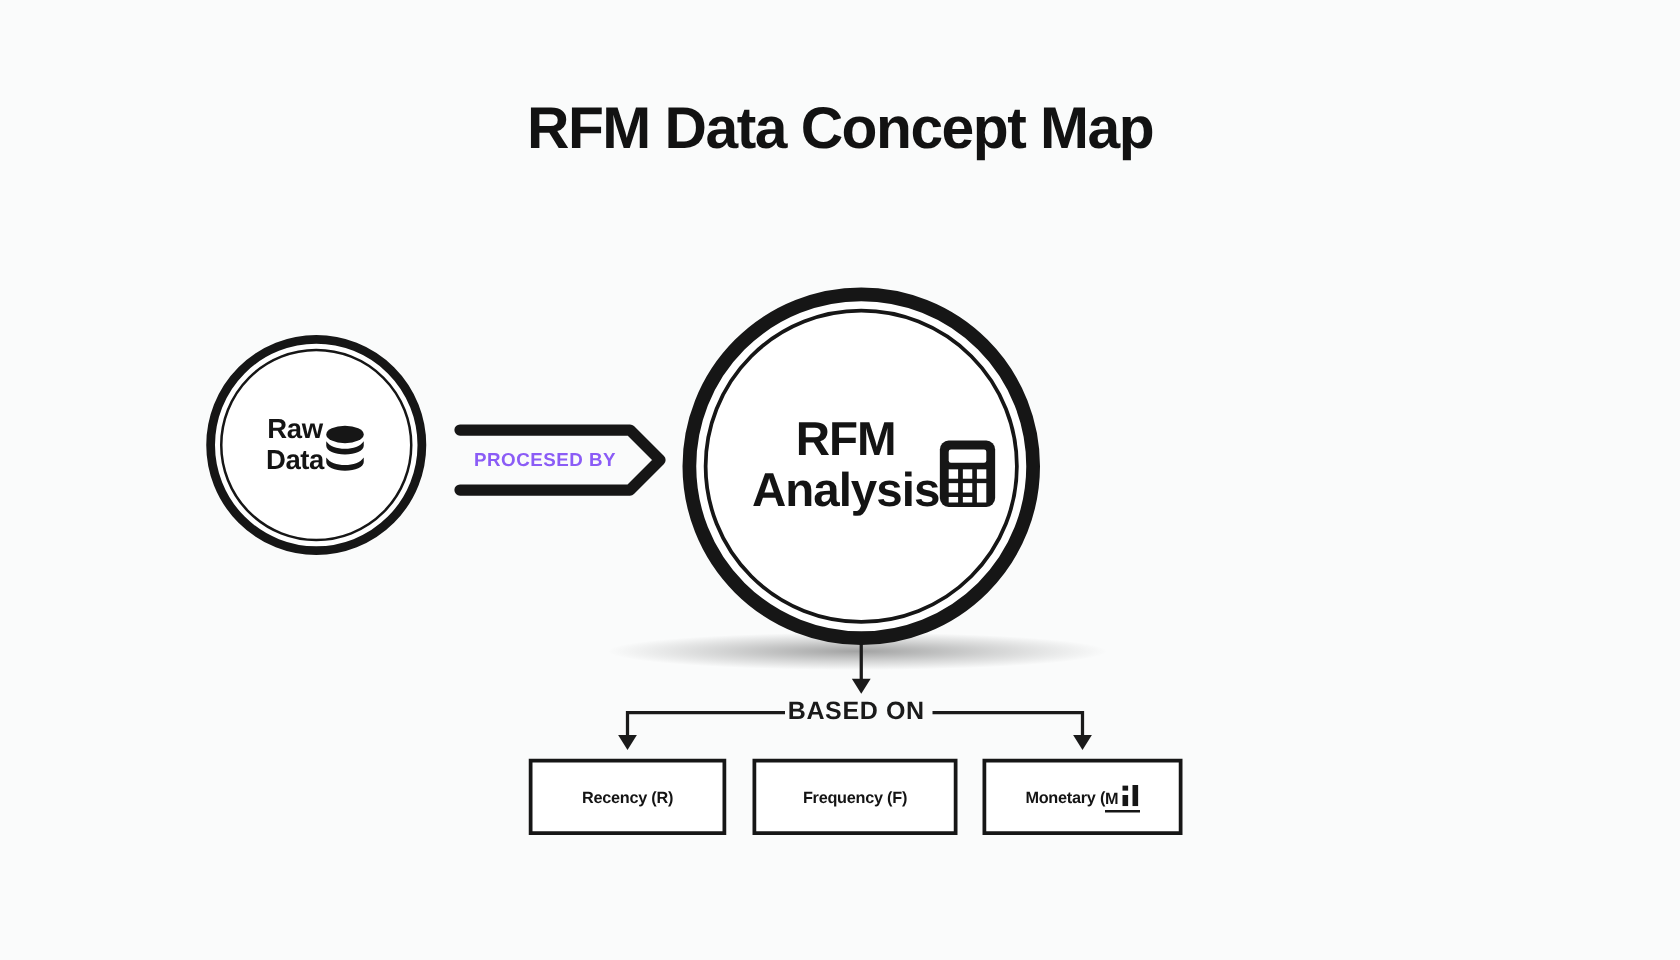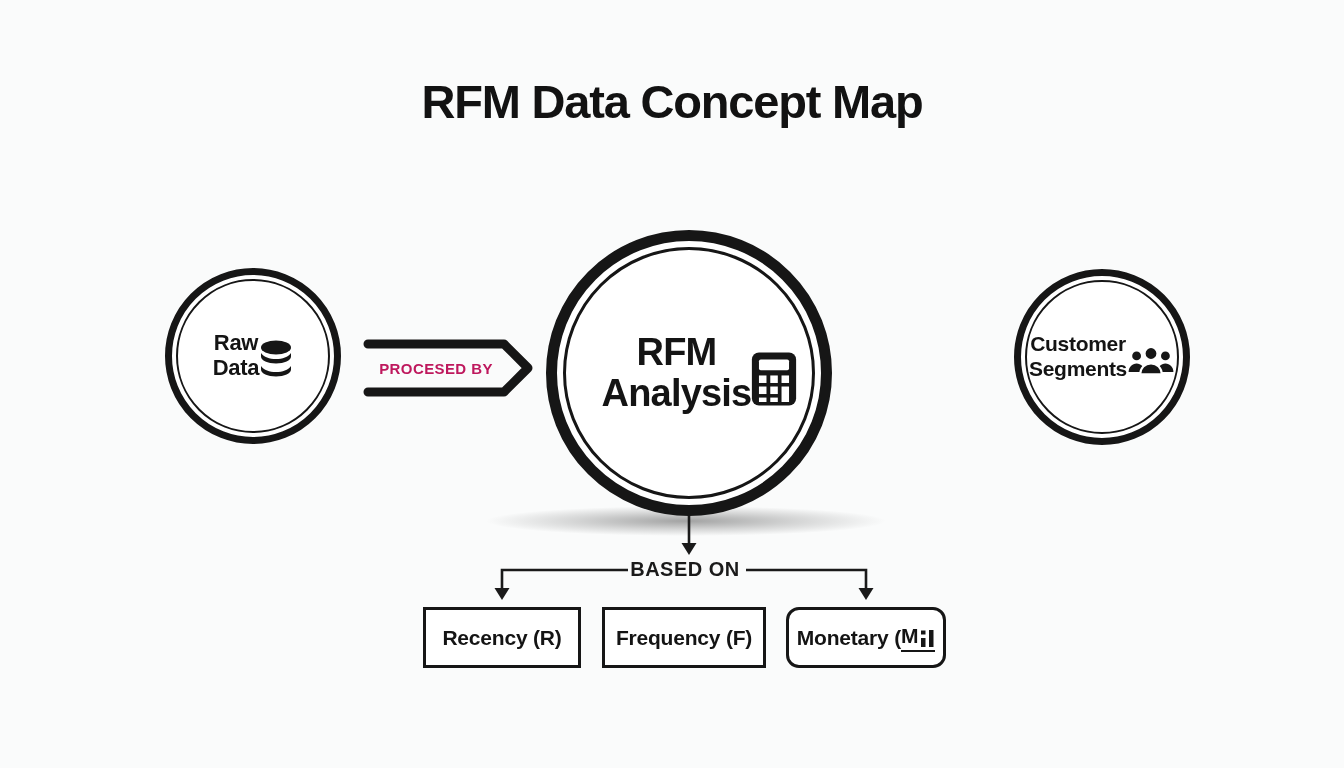--- a/index.html
+++ b/index.html
@@ -35,41 +35,41 @@
   .node-mid   .node-label{font-size:38px;line-height:1.08;letter-spacing:-0.8px;margin-left:21px;}
   .node-right .node-label{font-size:21px;line-height:1.18;letter-spacing:-0.3px;}
   .node-icon{margin-top:9px;flex:0 0 auto;}
   .node-mid .node-icon{margin-top:12px;}
 
   
   .edge{position:absolute;z-index:2;}
   .edge svg{position:absolute;left:0;top:0;}
   .edge-label{
     position:absolute;top:0;bottom:0;display:flex;align-items:center;justify-content:center;
-    font-size:15px;font-weight:700;letter-spacing:0.4px;color:#be185d;
+    font-size:15px;font-weight:700;letter-spacing:0.4px;color:#8b5cf6;
   }
   .edge-1{left:356px;top:335px;width:182px;height:66px;}
   .edge-1 .edge-label{left:4px;right:26px;}
   .edge-2{left:844px;top:335px;width:164px;height:66px;}
   .edge-2 .edge-label{left:2px;right:22px;}
 
   .based-on{
     position:absolute;left:620px;top:558px;width:130px;z-index:2;text-align:center;
     font-size:20px;font-weight:700;letter-spacing:0.5px;color:#1a1a1a;
   }
 
   
   .factor{
     position:absolute;z-index:2;height:61px;background:#ffffff;border:3px solid #161616;
     display:flex;align-items:center;justify-content:center;
-    font-size:21px;font-weight:700;letter-spacing:-0.2px;color:#141414;white-space:nowrap;
+    font-size:13px;font-weight:700;letter-spacing:-0.2px;color:#141414;white-space:nowrap;
   }
   .factor-1{left:423px;top:607px;width:158px;}
   .factor-2{left:602px;top:607px;width:164px;}
-  .factor-3{left:786px;top:607px;width:160px;border-radius:13px;}
+  .factor-3{left:786px;top:607px;width:160px;}
   .m-underline{
     display:inline-flex;align-items:flex-end;
     border-bottom:2.5px solid #161616;padding-bottom:2px;
   }
   .m-underline svg{margin-left:2px;margin-bottom:1px;}
 </style>
 </head>
 <body>
 
 <div class="canvas">
@@ -119,33 +119,20 @@
       <rect x="21.8" y="27" width="8.5" height="8.5" fill="#ffffff"></rect>
       <rect x="34.5" y="27" width="8.5" height="8.5" fill="#ffffff"></rect>
       <rect x="9" y="39.5" width="8.5" height="8.5" fill="#ffffff"></rect>
       <rect x="21.8" y="39.5" width="8.5" height="8.5" fill="#ffffff"></rect>
       <rect x="9" y="52" width="8.5" height="5" fill="#ffffff"></rect>
       <rect x="21.8" y="52" width="8.5" height="5" fill="#ffffff"></rect>
       <rect x="34.5" y="39.5" width="8.5" height="17.5" fill="#ffffff"></rect>
     </svg>
   </div>
 
-  <div class="node node-right">
-    <div class="ring"></div>
-    <div class="node-label">Customer
-Segments</div>
-    <svg class="node-icon" width="48" height="31" viewBox="0 0 60 38" xmlns="http://www.w3.org/2000/svg" fill="#161616">
-      <circle cx="12" cy="12" r="5.5"></circle>
-      <path d="M2 32 c0-6 4.5-10.5 10-10.5 s10 4.5 10 10.5 z"></path>
-      <circle cx="48" cy="12" r="5.5"></circle>
-      <path d="M38 32 c0-6 4.5-10.5 10-10.5 s10 4.5 10 10.5 z"></path>
-      <circle cx="30" cy="9" r="8" stroke="#ffffff" stroke-width="2.5"></circle>
-      <path d="M16.5 35 c0-8 6-13.5 13.5-13.5 s13.5 5.5 13.5 13.5 z" stroke="#ffffff" stroke-width="2.5"></path>
-    </svg>
-  </div>
 
   <div class="edge edge-1">
     <svg width="182" height="66" viewBox="0 0 182 66" xmlns="http://www.w3.org/2000/svg">
       <path d="M12 9 H148 L172 33 L148 57 H12" fill="none" stroke="#161616" stroke-width="9" stroke-linecap="round" stroke-linejoin="round"></path>
     </svg>
     <span class="edge-label">PROCESED BY</span>
   </div>
 
 
   <div class="based-on">BASED ON</div>

